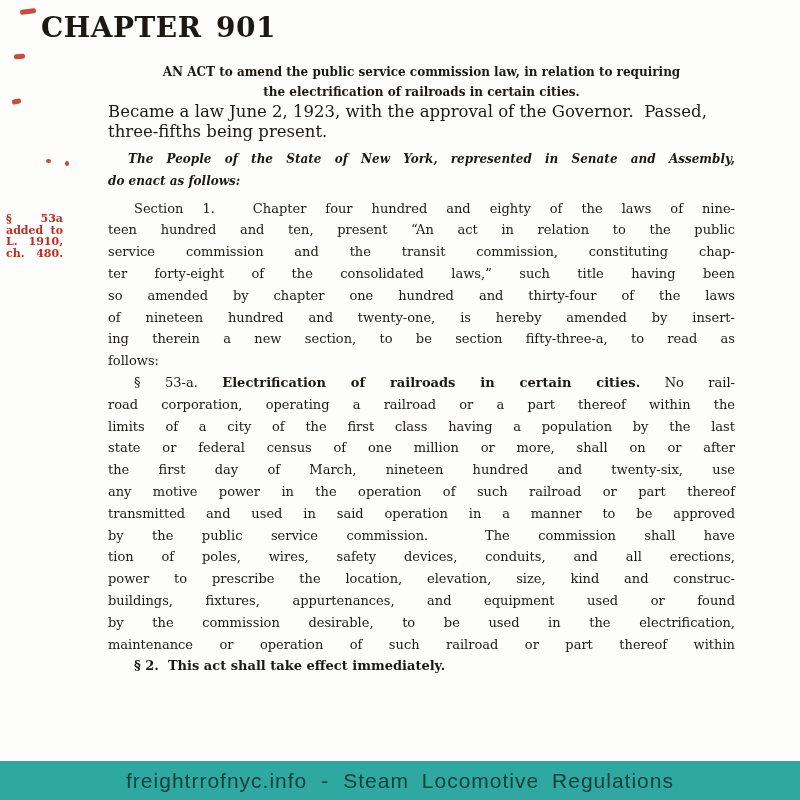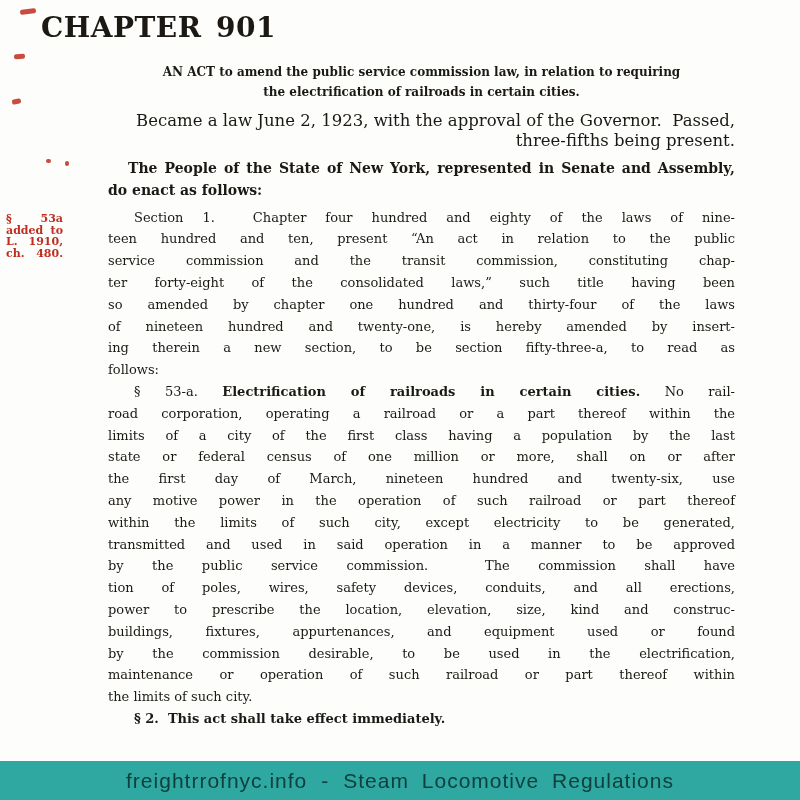--- a/index.html
+++ b/index.html
@@ -23,22 +23,22 @@
     position:absolute;top:12px;left:41px;width:762px;
     font-weight:bold;font-size:28px;line-height:32px;
     letter-spacing:.5px;margin:0;
   }
 
   
   .doc{
     position:absolute;left:108px;top:44px;width:627px;display:flow-root;
   }
   .headnote{margin:18px 0 0 0;font-weight:bold;font-size:12px;line-height:20px;text-align:center;}
-  .enactment{margin:9px 0 0 0;font-size:16.5px;line-height:20px;text-align:right;}
-  .clause{margin:7px 0 0 0;font-size:14px;line-height:20.5px;font-weight:bold;}
+  .enactment{margin:0 0 0 0;font-size:16.5px;line-height:20px;text-align:left;}
+  .clause{margin:7px 0 0 0;font-style:italic;font-size:12px;line-height:20.5px;font-weight:bold;}
   .bodytext{margin:5px 0 0 0;font-size:13px;}
 
   .ln{line-height:21.8px;height:21.8px;overflow:visible;}
   .just{text-align:justify;text-align-last:justify;}
   .leftln{text-align:right;text-align-last:left;}
   .indent{display:inline-block;width:26px;}
   .indent-sm{display:inline-block;width:20px;}
   .boldln{font-weight:bold;}
 
   
@@ -114,29 +114,27 @@
       <div class="ln just">of nineteen hundred and twenty-one, is hereby amended by insert-</div>
       <div class="ln just">ing therein a new section, to be section fifty-three-a, to read as</div>
       <div class="ln leftln">follows:</div>
 
       <div class="ln just"><span class="indent"></span><span>§ 53-a.</span> <b>Electrification of railroads in certain cities.</b> <span>No rail-</span></div>
       <div class="ln just">road corporation, operating a railroad or a part thereof within the</div>
       <div class="ln just">limits of a city of the first class having a population by the last</div>
       <div class="ln just">state or federal census of one million or more, shall on or after</div>
       <div class="ln just">the first day of March, nineteen hundred and twenty-six, use</div>
       <div class="ln just">any motive power in the operation of such railroad or part thereof</div>
-      <div class="ln just">within the limits of such city, except electricity to be generated,</div>
       <div class="ln just">transmitted and used in said operation in a manner to be approved</div>
       <div class="ln just">by the public service commission.&nbsp; The commission shall have</div>
       <div class="ln just">tion of poles, wires, safety devices, conduits, and all erections,</div>
       <div class="ln just">power to prescribe the location, elevation, size, kind and construc-</div>
       <div class="ln just">buildings, fixtures, appurtenances, and equipment used or found</div>
       <div class="ln just">by the commission desirable, to be used in the electrification,</div>
       <div class="ln just">maintenance or operation of such railroad or part thereof within</div>
-      <div class="ln leftln">the limits of such city.</div>
 
       <div class="ln leftln boldln"><span class="indent"></span><span>§ 2.&nbsp; This act shall take effect immediately.</span></div>
     </div>
   </div>
 
   <div class="footer">
     <span class="site">freightrrofnyc.info</span>
     <span class="sep">-</span>
     <span class="label">Steam Locomotive Regulations</span>
   </div>

